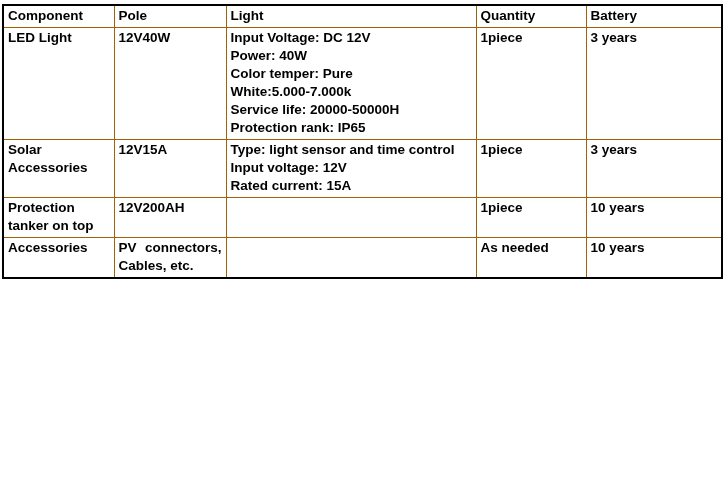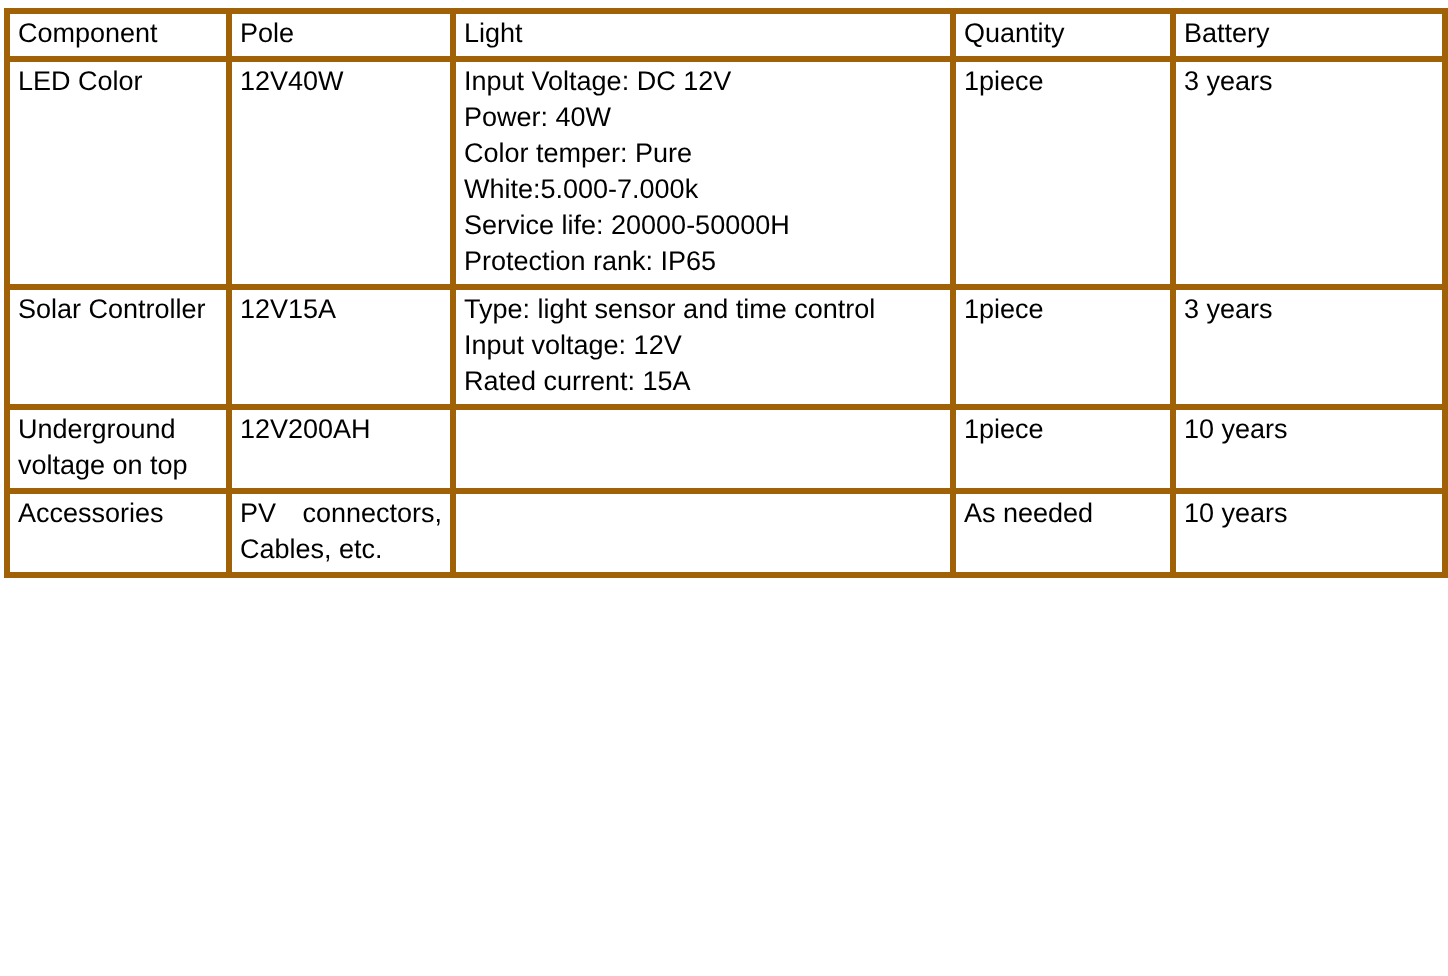--- a/index.html
+++ b/index.html
@@ -23,24 +23,24 @@
     border: 2px solid #000000;
     font-size: 13.5px;
     line-height: 18px;
   }
   col.c-component { width: 111px; }
   col.c-model     { width: 112px; }
   col.c-spec      { width: 250px; }
   col.c-quantity  { width: 110px; }
   col.c-warranty  { width: 136px; }
   th, td {
-    border: 3px solid #a16207;
+    border: 1px solid #a16207;
     vertical-align: top;
     text-align: left;
-    font-weight: normal;
+    font-weight: bold;
     padding: 1px 4px 2px 4px;
     white-space: pre-line;
     overflow: hidden;
   }
   thead th { height: 18px; }
   td.cell-model { text-align: justify; }
   td.cell-quantity, td.cell-warranty, td.cell-component { text-align: left; }
 </style>
 </head>
 <body>
@@ -58,47 +58,47 @@
       <tr>
         <th>Component</th>
         <th>Pole</th>
         <th>Light</th>
         <th>Quantity</th>
         <th>Battery</th>
       </tr>
     </thead>
     <tbody>
   <tr>
-    <td class="cell-component">LED Color</td>
+    <td class="cell-component">LED Light</td>
     <td class="cell-model">12V40W</td>
     <td class="cell-spec">Input Voltage: DC 12V
 Power: 40W
 Color temper: Pure
 White:5.000-7.000k
 Service life: 20000-50000H
 Protection rank: IP65</td>
     <td class="cell-quantity">1piece</td>
     <td class="cell-warranty">3 years</td>
   </tr>
 
 
   <tr>
-    <td class="cell-component">Solar Controller</td>
+    <td class="cell-component">Solar Accessories</td>
     <td class="cell-model">12V15A</td>
     <td class="cell-spec">Type: light sensor and time control
 Input voltage: 12V
 Rated current: 15A</td>
     <td class="cell-quantity">1piece</td>
     <td class="cell-warranty">3 years</td>
   </tr>
 
 
 
   <tr>
-    <td class="cell-component">Underground voltage on top</td>
+    <td class="cell-component">Protection tanker on top</td>
     <td class="cell-model">12V200AH</td>
     <td class="cell-spec"></td>
     <td class="cell-quantity">1piece</td>
     <td class="cell-warranty">10 years</td>
   </tr>
 
   <tr>
     <td class="cell-component">Accessories</td>
     <td class="cell-model">PV connectors, Cables, etc.</td>
     <td class="cell-spec"></td>

